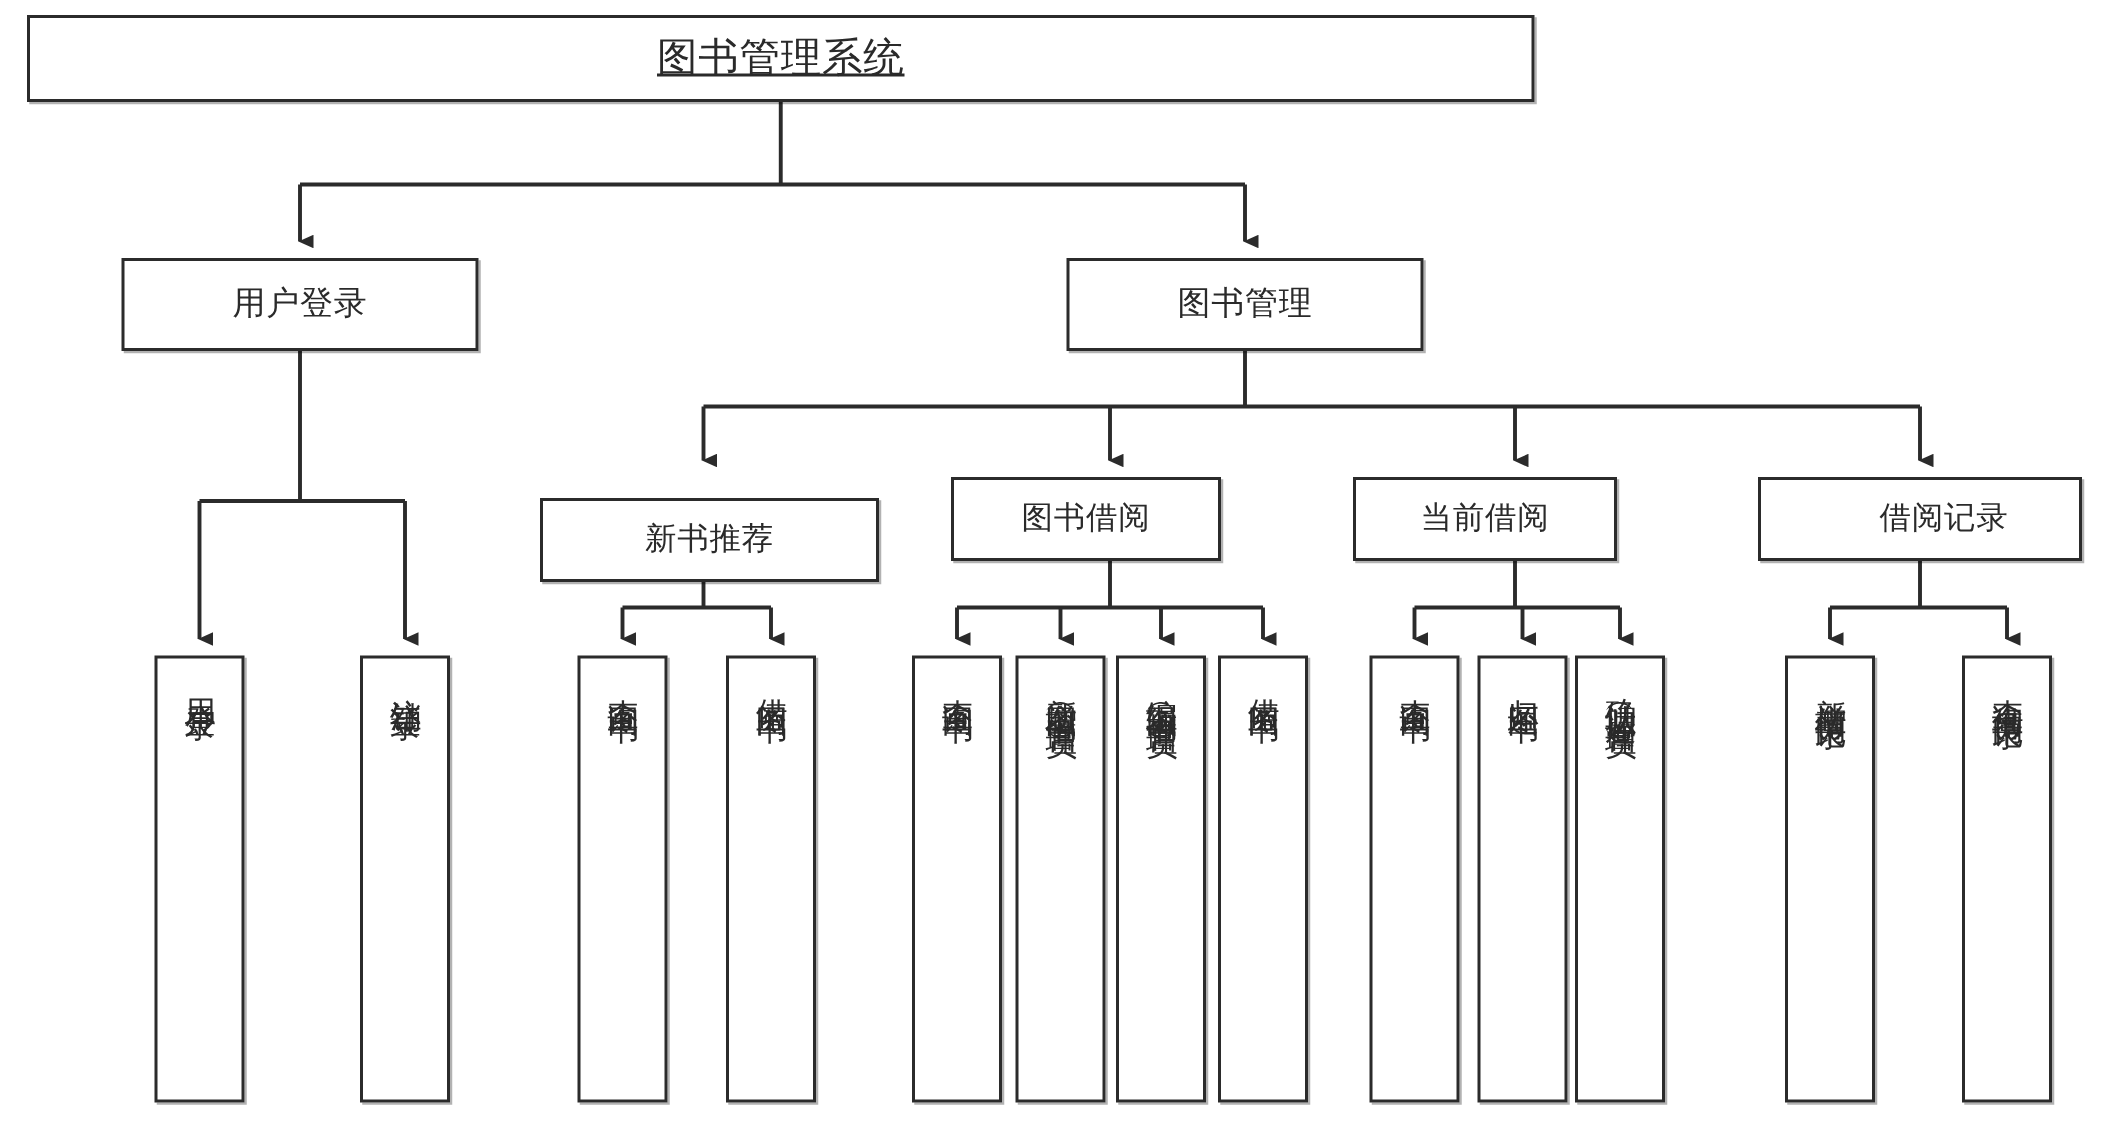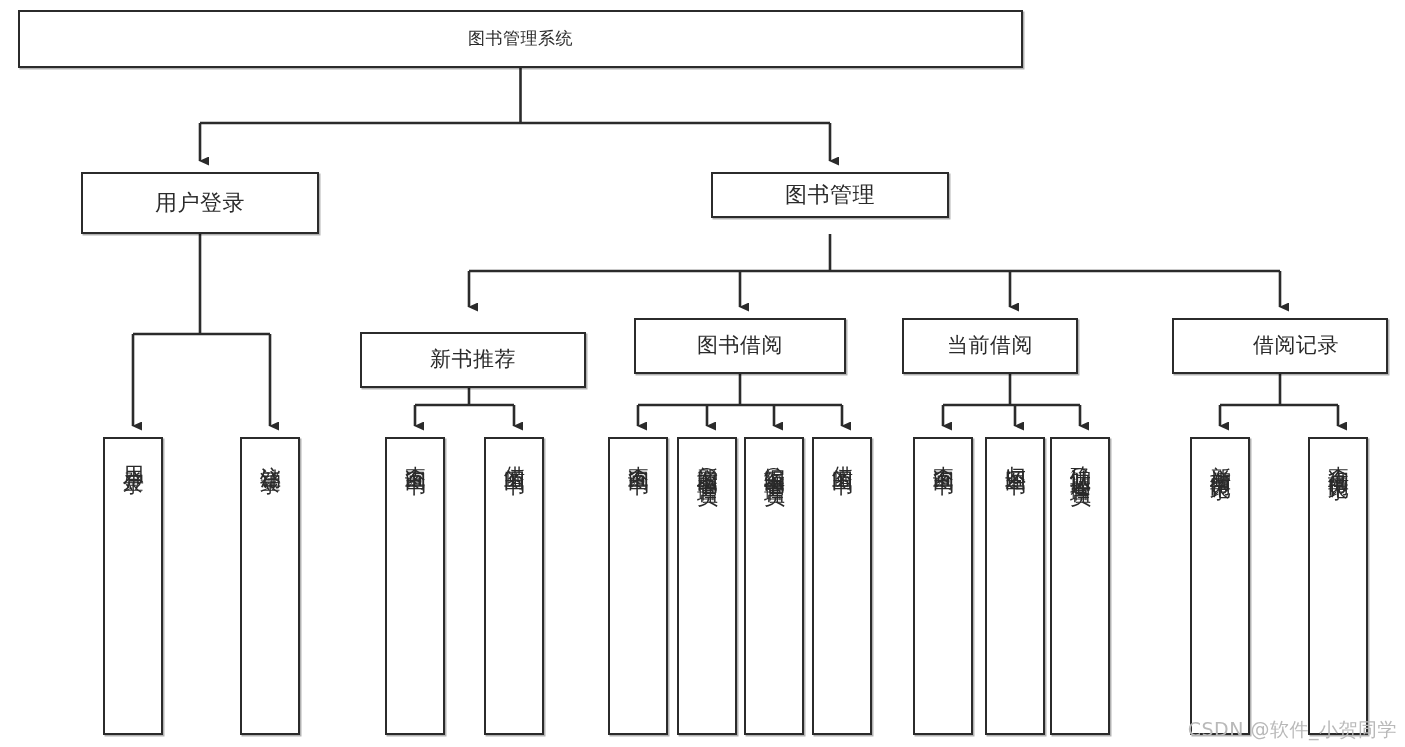--- a/index.html
+++ b/index.html
@@ -36,21 +36,21 @@
     justify-content: center;
     box-shadow: 1.5px 1.5px 0 rgba(0,0,0,0.30);
   }
   .node-label {
     color: #2a2a2a;
     text-align: center;
     line-height: 1.12;
     letter-spacing: 0.5px;
     white-space: pre-wrap;
   }
-  .node.root .node-label { font-size: 17px; }
+  .node.root .node-label { font-size: 27px; text-decoration: underline; }
   .node.level2 .node-label { font-size: 22px; }
   .node.level3 .node-label { font-size: 21px; }
   .node.leaf {
     align-items: flex-start;
     padding-top: 4px;
   }
   .node.leaf .node-label {
     font-size: 21px;
     writing-mode: vertical-rl;
     text-orientation: upright;
@@ -121,27 +121,27 @@
       </g>
   </svg>
 
   <div id="nodes-layer">
       <div class="node root" style="left: 18px; top: 10px; width: 1005px; height: 58px;">
         <span class="node-label">图书管理系统</span>
       </div>
       <div class="node level2" style="left: 81px; top: 172px; width: 238px; height: 62px;">
         <span class="node-label">用户登录</span>
       </div>
-      <div class="node level2" style="left: 711px; top: 172px; width: 238px; height: 46px;">
+      <div class="node level2" style="left: 711px; top: 172px; width: 238px; height: 62px;">
         <span class="node-label">图书管理</span>
       </div>
       <div class="node level3" style="left: 360px; top: 332px; width: 226px; height: 56px;">
         <span class="node-label">新书推荐</span>
       </div>
-      <div class="node level3" style="left: 634px; top: 318px; width: 212px; height: 56px;">
+      <div class="node level3" style="left: 634px; top: 318px; width: 180px; height: 56px;">
         <span class="node-label">图书借阅</span>
       </div>
       <div class="node level3" style="left: 902px; top: 318px; width: 176px; height: 56px;">
         <span class="node-label">当前借阅</span>
       </div>
       <div class="node level3" style="left: 1172px; top: 318px; width: 216px; height: 56px; padding-left: 32px;">
         <span class="node-label">借阅记录</span>
       </div>
       <div class="node leaf" style="left: 103px; top: 437px; width: 60px; height: 298px;">
         <span class="node-label">用户登录</span>
@@ -177,15 +177,14 @@
         <span class="node-label">确认归还（管理员）</span>
       </div>
       <div class="node leaf" style="left: 1190px; top: 437px; width: 60px; height: 298px;">
         <span class="node-label">新增借阅记录</span>
       </div>
       <div class="node leaf" style="left: 1308px; top: 437px; width: 60px; height: 298px;">
         <span class="node-label">查询借阅记录</span>
       </div>
     </div>
 
-  <div id="watermark">CSDN @软件_小贺同学</div>
 
 </div>
 
 </body></html>

